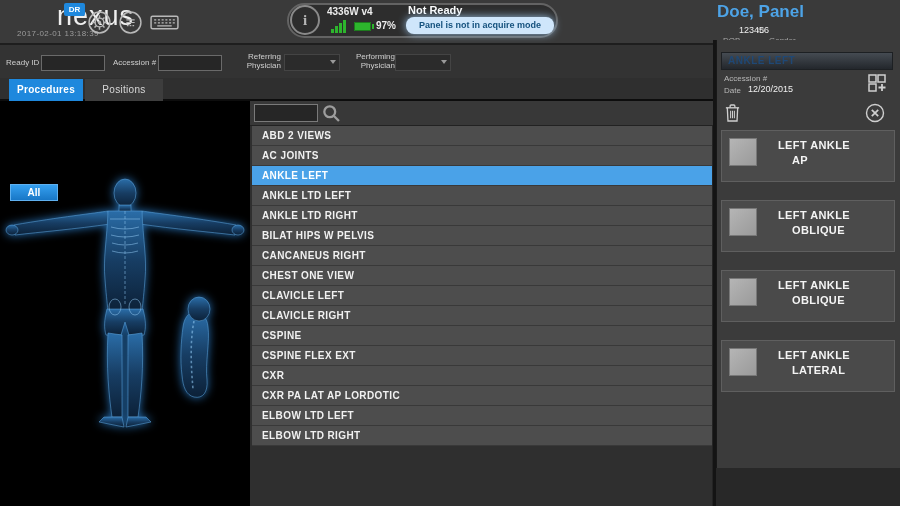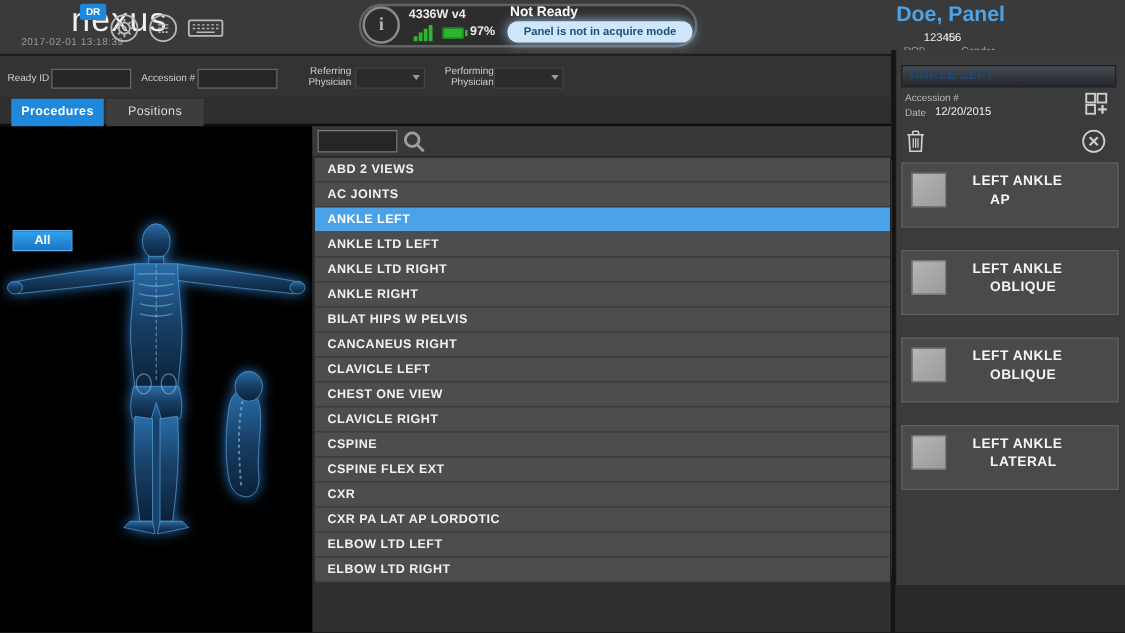--- a/index.html
+++ b/index.html
@@ -232,30 +232,29 @@
       <div class="proc-row">ABD 2 VIEWS</div>
 
       <div class="proc-row">AC JOINTS</div>
 
       <div class="proc-row selected">ANKLE LEFT</div>
 
       <div class="proc-row">ANKLE LTD LEFT</div>
 
       <div class="proc-row">ANKLE LTD RIGHT</div>
 
-      <div class="proc-row">ANKLE RIGHT</div>
 
       <div class="proc-row">BILAT HIPS W PELVIS</div>
 
 
       <div class="proc-row">CANCANEUS RIGHT</div>
 
+      <div class="proc-row">CHEST ONE VIEW</div>
+
       <div class="proc-row">CLAVICLE LEFT</div>
-
-      <div class="proc-row">CHEST ONE VIEW</div>
 
       <div class="proc-row">CLAVICLE RIGHT</div>
 
       <div class="proc-row">CSPINE</div>
 
       <div class="proc-row">CSPINE FLEX EXT</div>
 
       <div class="proc-row">CXR</div>
 
       <div class="proc-row">CXR PA LAT AP LORDOTIC</div>

